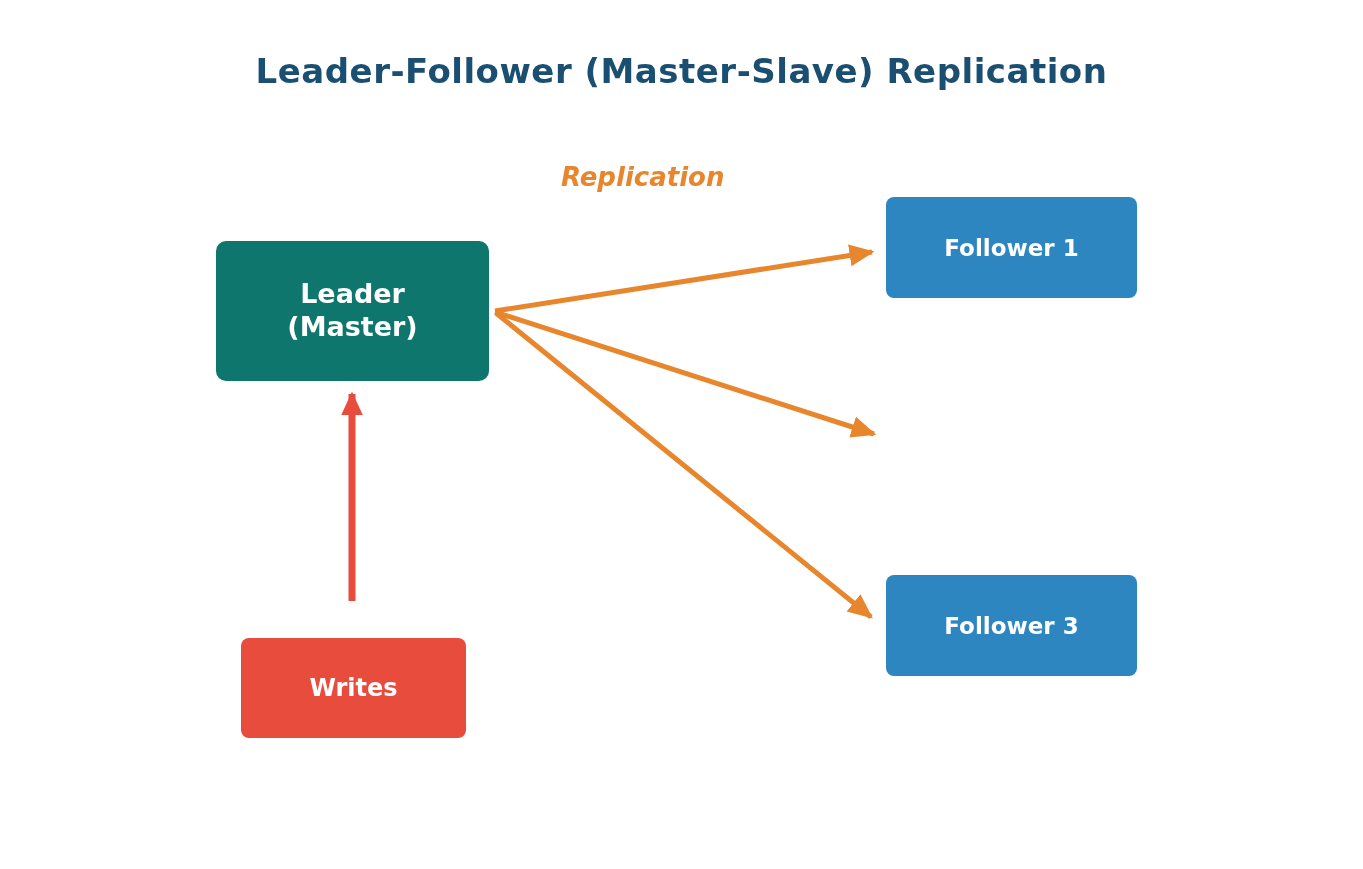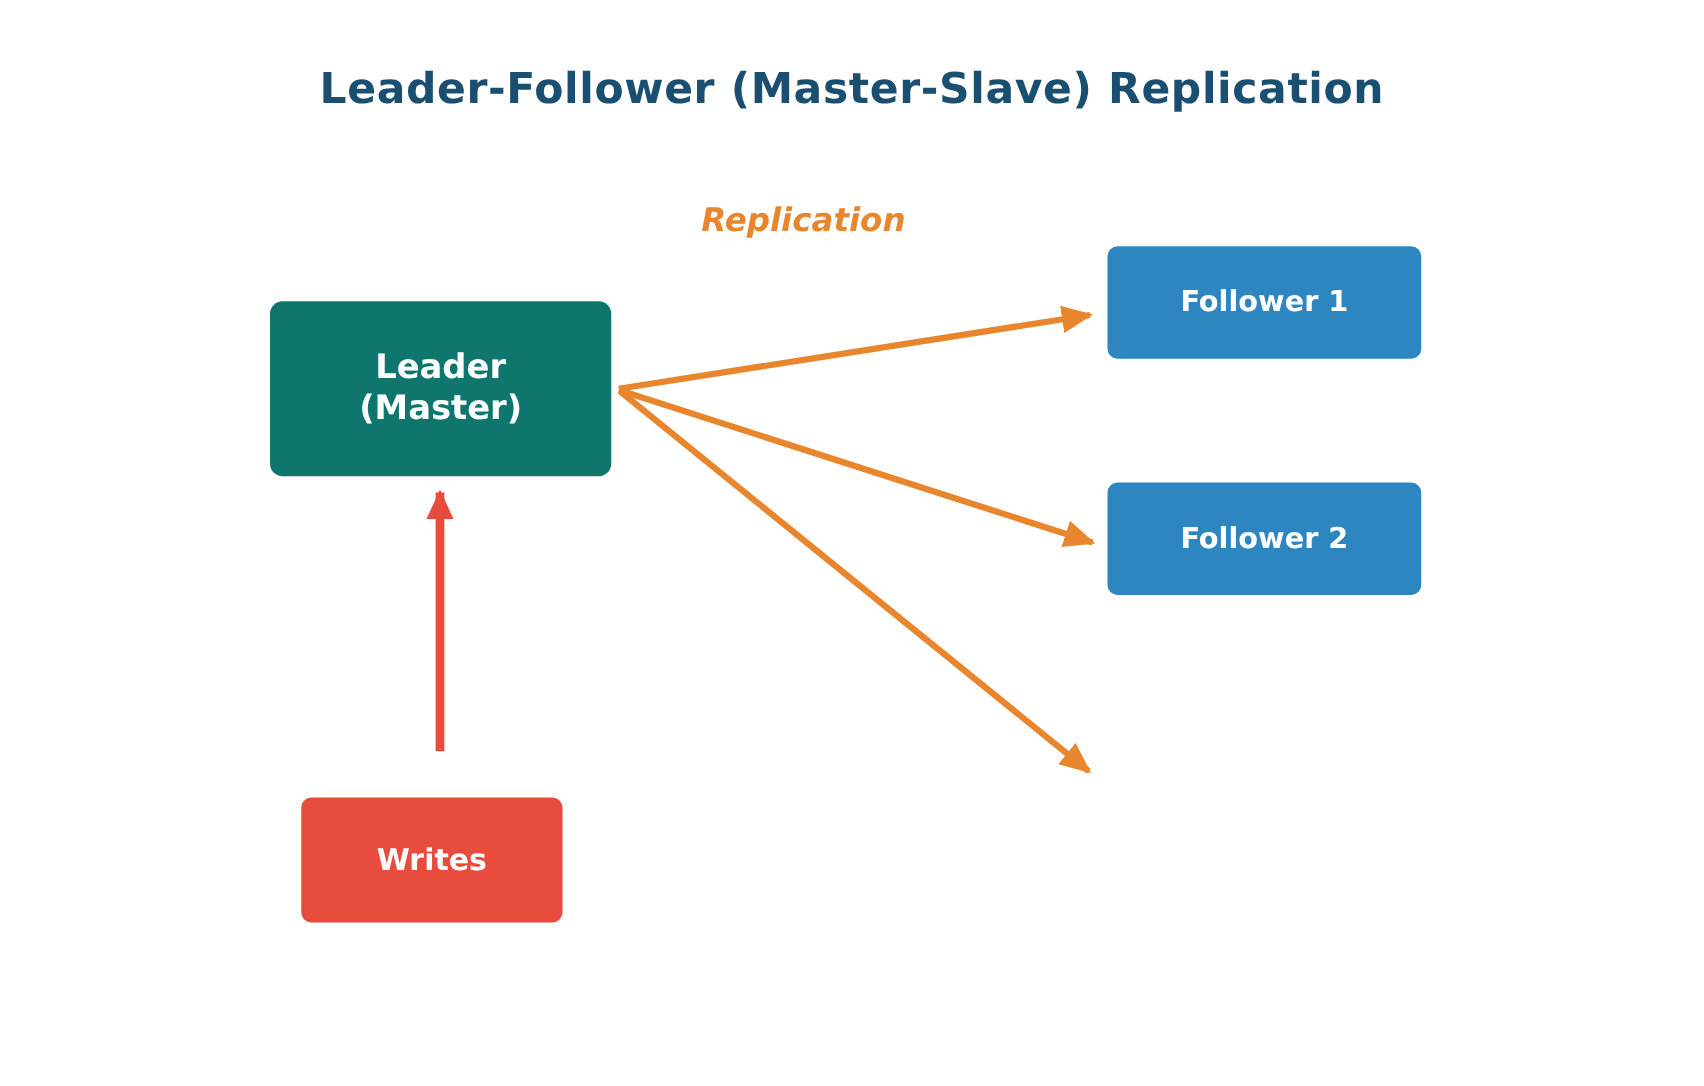--- a/index.html
+++ b/index.html
@@ -43,32 +43,32 @@
     width: 273px;
     height: 140px;
     border-radius: 10px;
     background: #0f766e;
     font-size: 27px;
     line-height: 1.22;
   }
   .follower-node {
     left: 886px;
     width: 251px;
-    height: 90px;
+    height: 101px;
     border-radius: 8px;
     background: #2e86c1;
     font-size: 23px;
   }
   .follower-1 { top: 197px; }
   .follower-2 { top: 386px; }
   .follower-3 { top: 575px; }
   .writes-node {
     left: 241px;
     top: 638px;
-    width: 209px;
+    width: 225px;
     height: 100px;
     border-radius: 8px;
     background: #e74c3c;
     font-size: 24px;
   }
   .replication-label {
     position: absolute;
     top: 162px;
     left: 561px;
     width: 300px;
@@ -121,19 +121,19 @@
 
   <div class="page-title">Leader-Follower (Master-Slave) Replication</div>
 
   <div class="replication-label">Replication</div>
 
   <div class="node leader-node">Leader
 (Master)</div>
 
   <div class="node follower-node follower-1">Follower 1</div>
 
-  <div class="node follower-node follower-2">Follower 2</div>
 
+  <div class="node follower-node follower-3">Follower 3</div>
 
   <div class="node writes-node">Writes</div>
 
 
 </div>
 
 </body></html>

